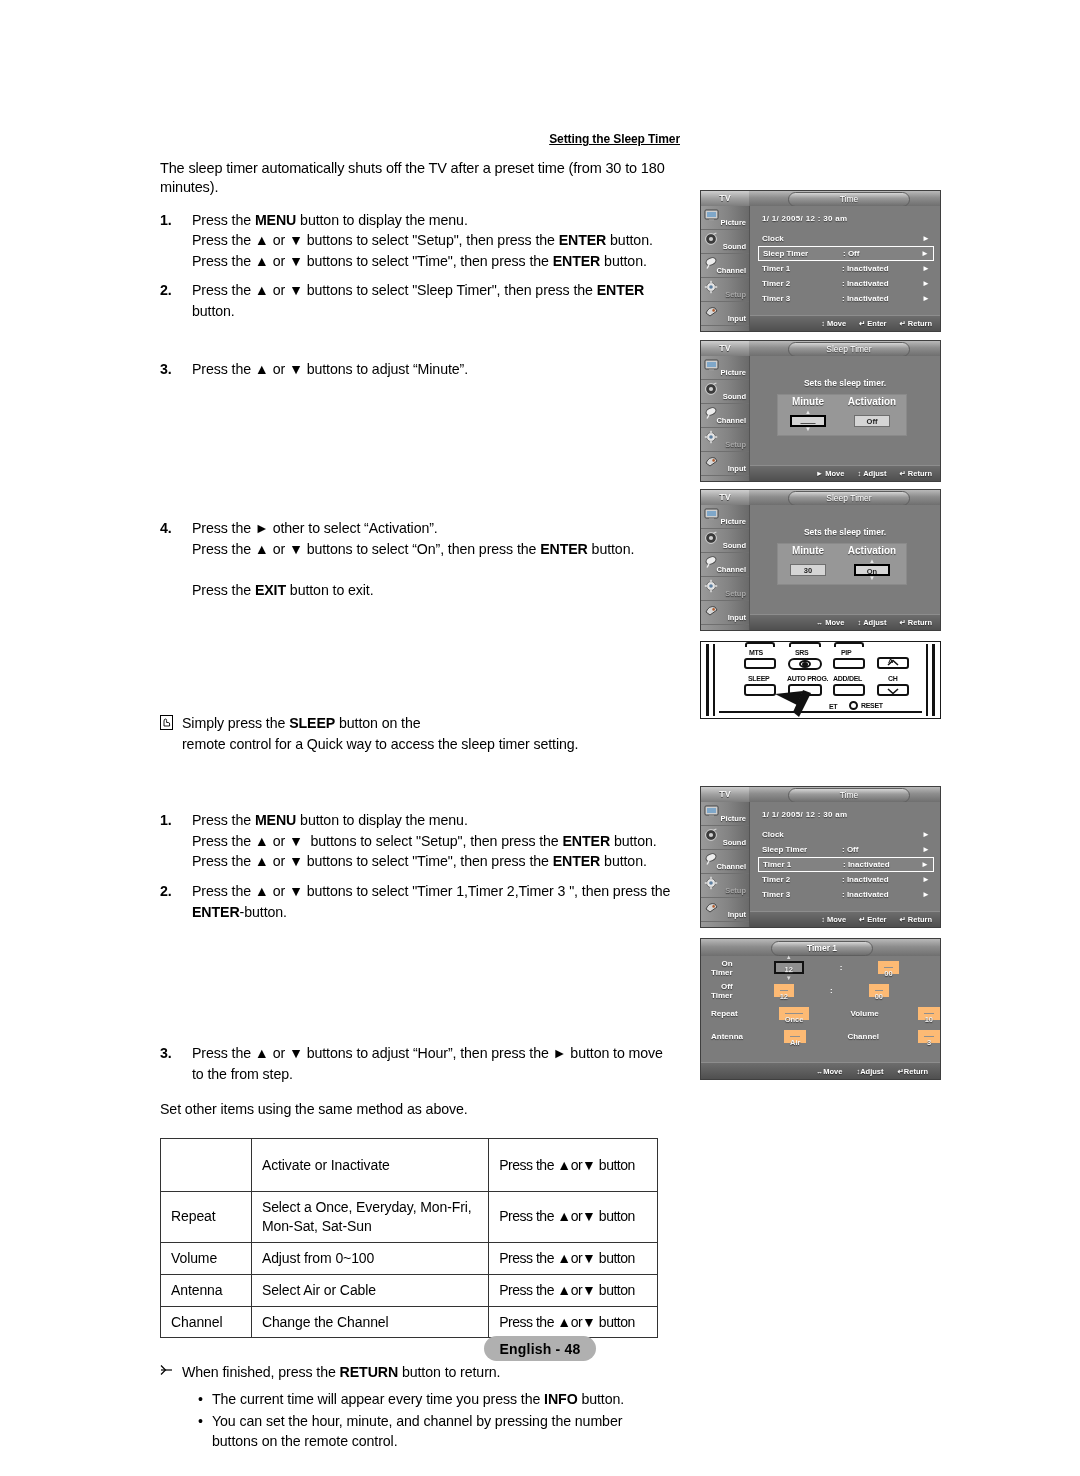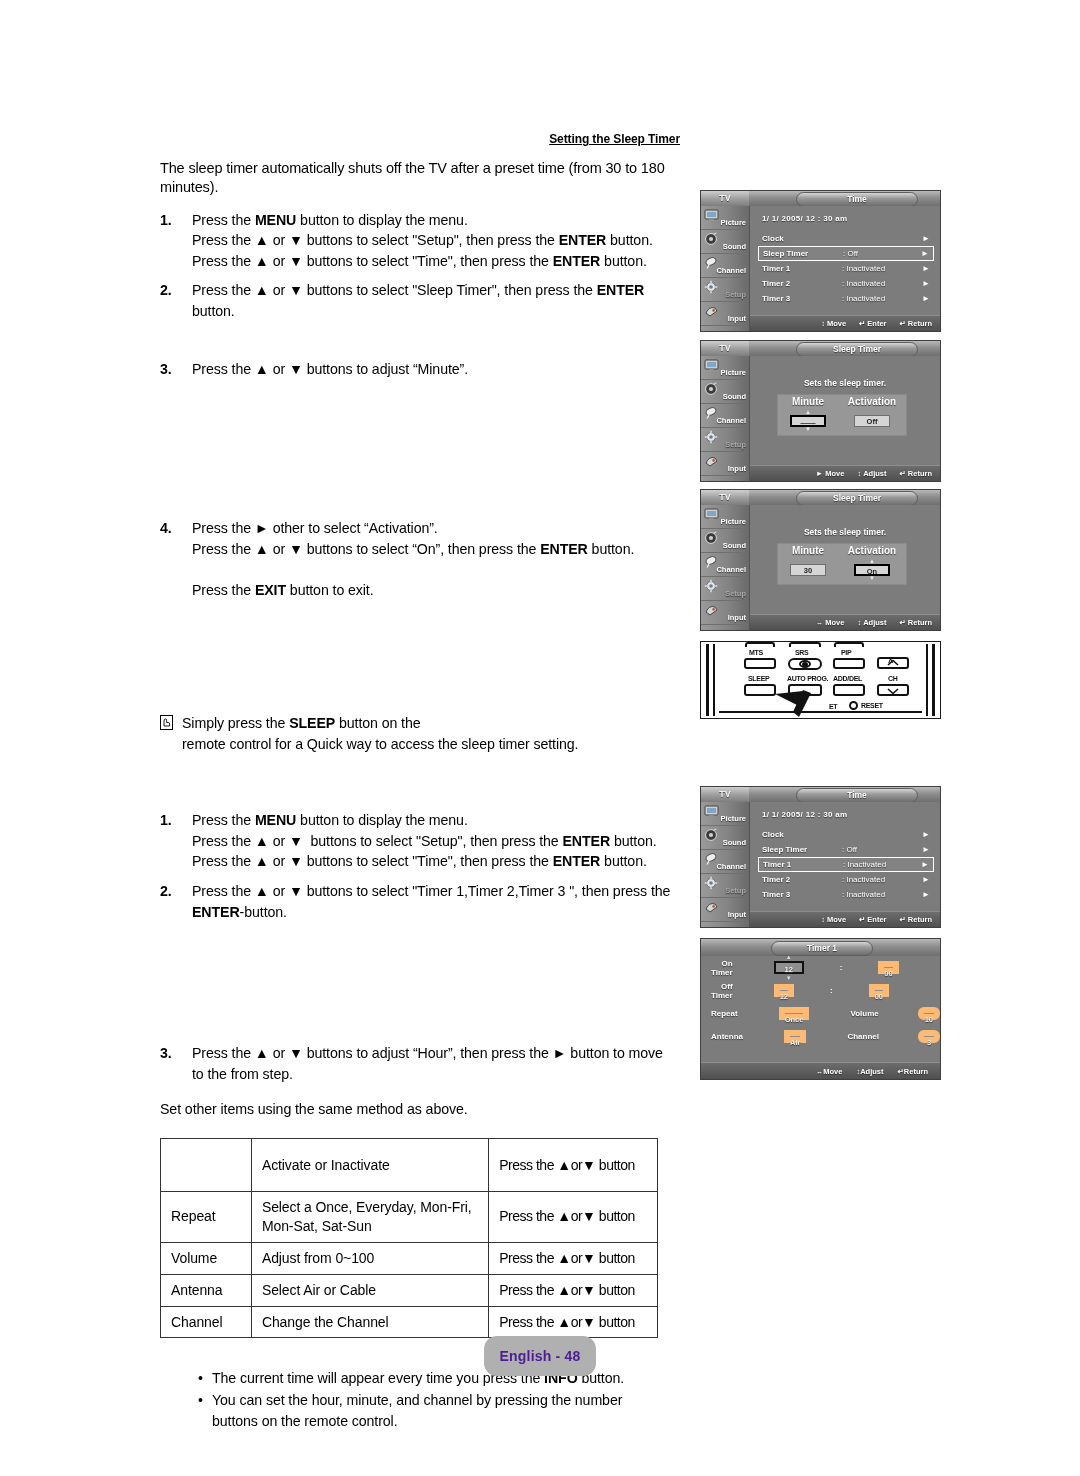--- a/index.html
+++ b/index.html
@@ -122,24 +122,24 @@
     flex: 0 0 14px;
     width: 14px;
   }
 
   
   .footer-pill {
     position: absolute;
     left: 484px;
     top: 1336px;
     width: 112px;
-    height: 40px;
+    height: 25px;
     background: #b0b0b0;
     border-radius: 13px;
-    color: #4c1d95;
+    color: #000000;
     font-size: 14px;
     font-weight: bold;
     display: flex;
     align-items: center;
     justify-content: center;
     letter-spacing: 0.2px;
   }
 
   
   .osd {
@@ -168,27 +168,27 @@
     background: linear-gradient(#cfcfcf, #a0a0a0 50%, #7d7d7d);
     color: #f5f5f5;
     font-weight: bold;
     font-size: 9px;
     text-align: center;
     line-height: 15px;
     text-shadow: 0 1px 0 #4a4a4a;
   }
   .osd-title-pill {
     position: absolute;
-    left: 95px; top: 1px;
+    left: 87px; top: 1px;
     width: 120px; height: 13px;
     border-radius: 8px;
     background: linear-gradient(#d6d6d6, #9a9a9a 40%, #6d6d6d);
     border: 1px solid #5e5e5e;
     color: #ffffff;
-    font-weight: bold;
+    font-weight: normal;
     font-size: 8.5px;
     text-align: center;
     line-height: 13px;
     text-shadow: 0 1px 1px #3a3a3a;
   }
   .osd-sidebar {
     position: absolute;
     left: 0; top: 15px;
     width: 48px;
     bottom: 0;
@@ -271,21 +271,21 @@
   }
   .mr-label {
     width: 80px;
     font-size: 8px;
     font-weight: bold;
     text-shadow: 0 1px 1px #3c3c3c;
   }
   .mr-value {
     flex: 1 1 auto;
     font-size: 8px;
-    font-weight: normal;
+    font-weight: bold;
     text-shadow: 0 1px 1px #3c3c3c;
   }
   .mr-arrow {
     width: 14px;
     text-align: right;
     font-size: 8px;
   }
 
   
   .sleep-caption {
@@ -393,21 +393,21 @@
     text-align: center;
     font-size: 7.5px;
     font-weight: bold;
     box-sizing: border-box;
     text-shadow: 0 1px 1px #3c3c3c;
   }
   .fld.hl { border: 2px solid #111; }
   .fld.w30 { width: 30px; }
   .fld.w48 { width: 48px; }
   .fld.w52 { width: 52px; }
-  .fld.w56 { width: 56px; border-radius: 6px; }
+  .fld.w56 { width: 56px; }
   .spin { position: relative; display: inline-flex; flex-direction: column; align-items: center; }
   .spin .tip { position: absolute; font-size: 6px; line-height: 6px; color: #dcdcdc; }
   .spin .tip.up { top: -7px; }
   .spin .tip.dn { bottom: -7px; }
   .t1-botbar {
     position: absolute;
     left: 0; right: 0; bottom: 0;
     height: 17px;
     background: linear-gradient(#6d6d6d, #4f4f4f);
     border-top: 1px solid #8d8d8d;
@@ -606,20 +606,31 @@
         <tr>
           <td class="c1">Channel</td>
           <td class="c2">Change the Channel</td>
           <td class="c3 arrowpair">Press the ▲or▼ button</td>
         </tr>
       </tbody>
     </table>
 
     <div style="height:24px"></div>
 
+    <div class="note-row">
+      <div class="note-icon">
+        <svg width="14" height="12" viewBox="0 0 14 12">
+          <path d="M1 6 L12 6" stroke="#000" stroke-width="1.2" fill="none"></path>
+          <path d="M1 1.5 L5.5 6 L1 10.5" stroke="#000" stroke-width="1.2" fill="none"></path>
+        </svg>
+      </div>
+      <div>
+        When finished, press the <b>RETURN</b> button to return.
+      </div>
+    </div>
 
     <div class="bullets">
       <div class="bl">
         <span class="dot">•</span>
         <span>The current time will appear every time you press the <b>INFO</b> button.</span>
       </div>
       <div class="bl">
         <span class="dot">•</span>
         <span>You can set the hour, minute, and channel by pressing the number<br>buttons on the remote control.</span>
       </div>

